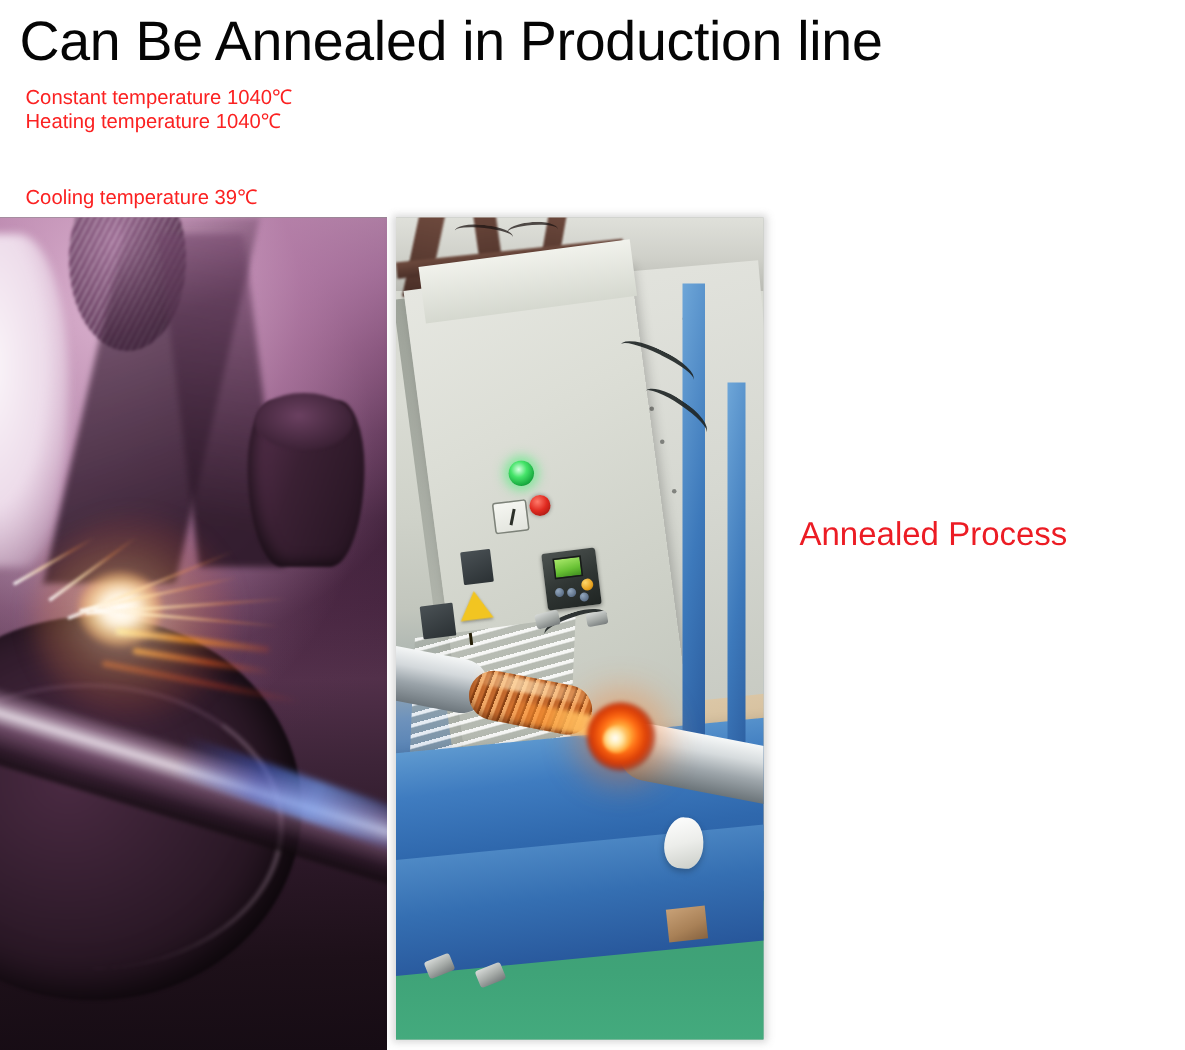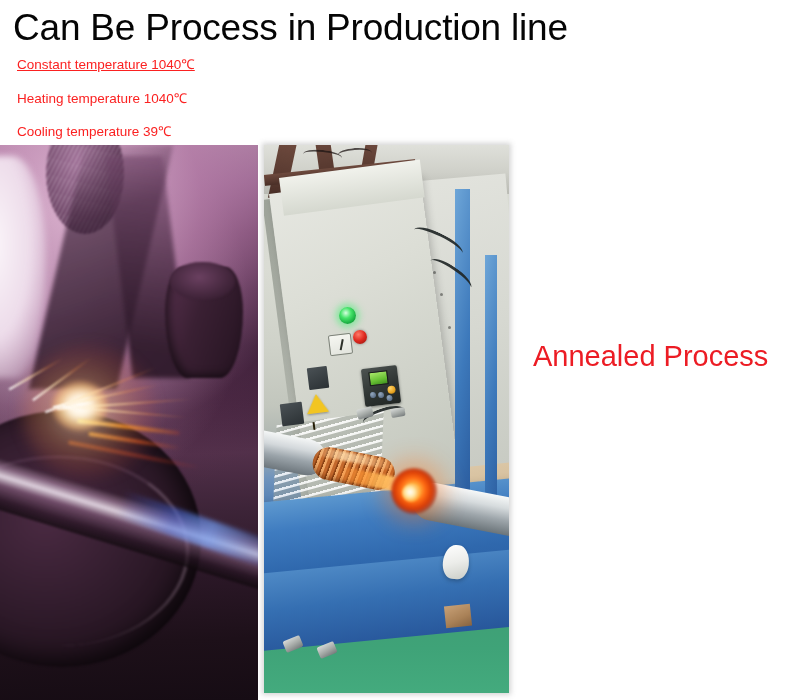--- a/index.html
+++ b/index.html
@@ -32,30 +32,30 @@
   
   .spec-line {
     position: absolute;
     left: 17px;
     font-size: 13.5px;
     line-height: 16px;
     font-weight: 400;
     color: #fb2121;
     white-space: nowrap;
   }
-  #spec-line-0 { top: 57px; text-decoration: underline; }
-  #spec-line-1 { top: 91px; }
+  #spec-line-0 { top: 57px; }
+  #spec-line-1 { top: 73px; }
   #spec-line-2 { top: 124px; }
 
   
   #process-caption {
     position: absolute;
     left: 533px;
     top: 339px;
-    font-size: 29px;
+    font-size: 22px;
     line-height: 34px;
     font-weight: 400;
     color: #ec1c24;
     white-space: nowrap;
   }
 
   
   .photo {
     position: absolute;
     overflow: hidden;
@@ -535,21 +535,21 @@
   }
   .rp-blur-all {
     position: absolute; inset: 0;
     backdrop-filter: blur(0.35px);
     pointer-events: none;
   }
 </style>
 </head>
 <body>
 
-<div id="page-title">Can Be Process in Production line</div>
+<div id="page-title">Can Be Annealed in Production line</div>
 
 <div class="spec-line" id="spec-line-0">Constant temperature 1040℃</div>
 <div class="spec-line" id="spec-line-1">Heating temperature  1040℃</div>
 <div class="spec-line" id="spec-line-2">Cooling temperature 39℃</div>
 
 <div class="photo" id="photo-annealing-spark">
   <div class="lp-layer lp-base"></div>
   <div class="lp-whitepanel"></div>
   <div class="lp-wheel"></div>
   <div class="lp-bracket-a"></div>

